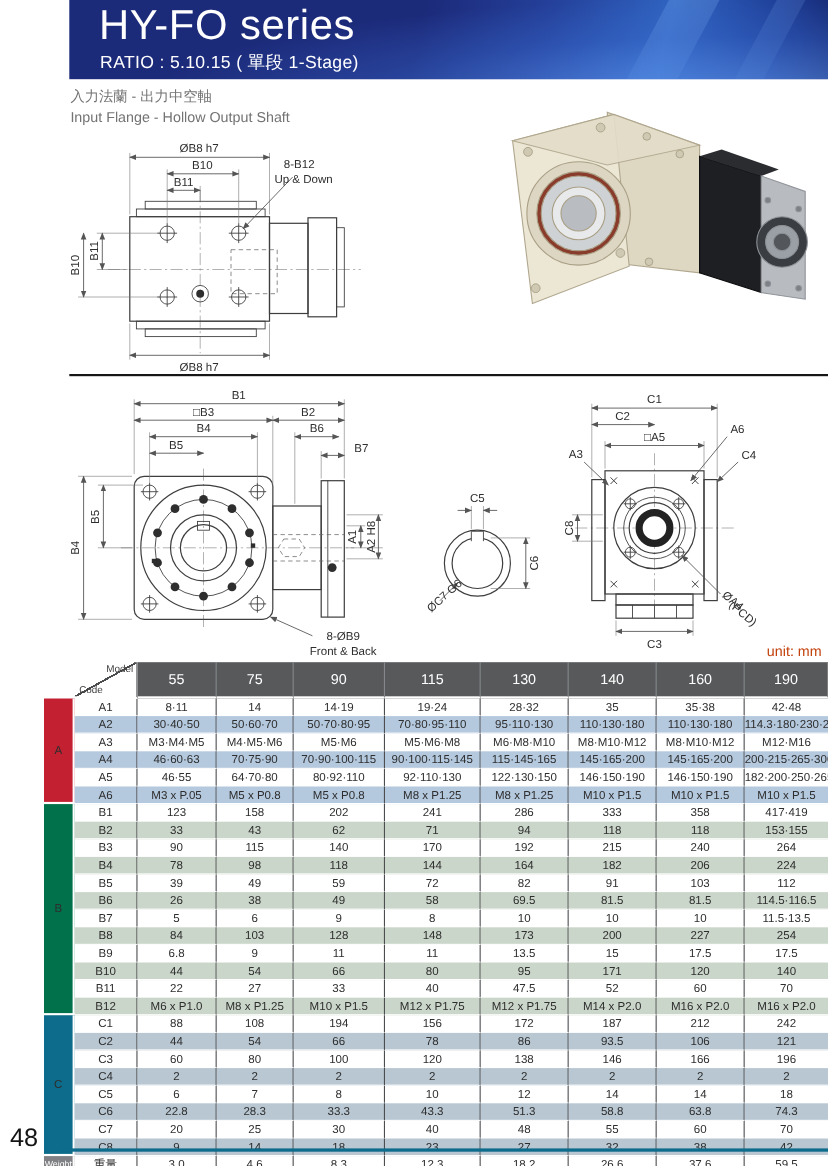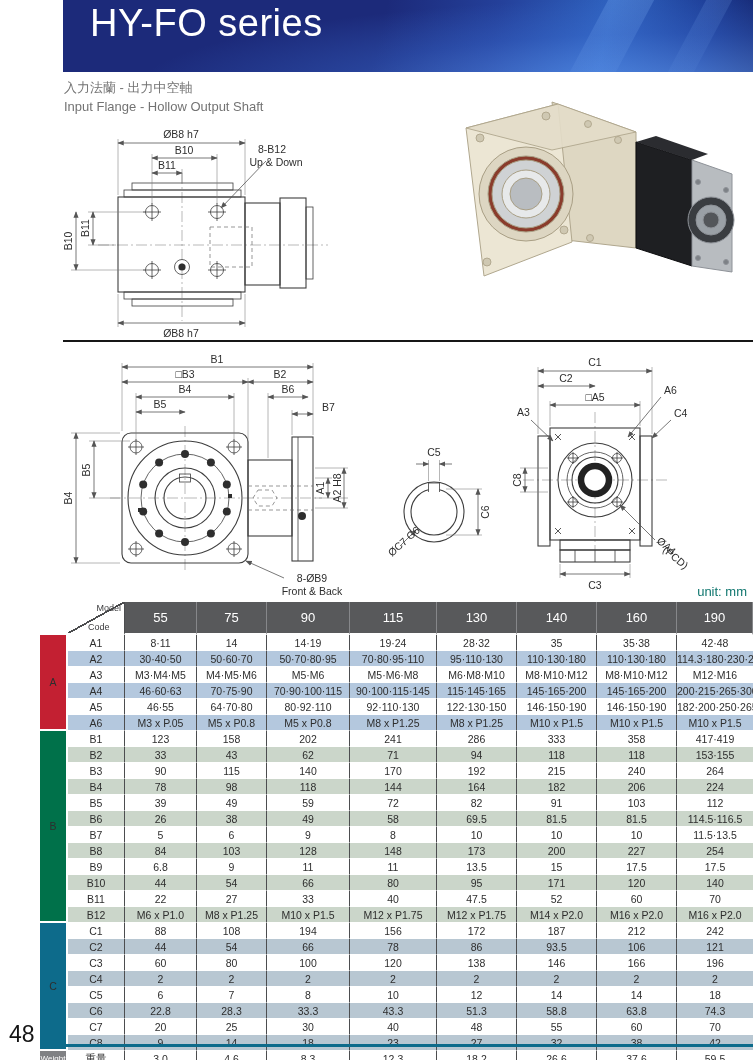--- a/index.html
+++ b/index.html
@@ -18,21 +18,21 @@
   .banner h1{margin:0;position:absolute;left:27px;top:2px;color:#fff;font-size:38px;font-weight:500;letter-spacing:.5px;}
   .banner .ratio{position:absolute;left:28px;top:47px;color:#fff;font-size:16px;letter-spacing:.3px;}
 
   .desc{position:absolute;left:64px;color:#737373;font-size:13px;}
   .desc.zh{top:79px;}
   .desc.en{top:99px;}
 
   .divider{position:absolute;left:63px;right:0;top:340px;height:2px;background:#161616;}
 
   .pageno{position:absolute;left:9px;top:1021px;font-size:23px;color:#141414;}
-  .unit{position:absolute;right:6px;top:584px;font-size:13px;color:#0f766e;}
+  .unit{position:absolute;right:6px;top:584px;font-size:13px;color:#c2410c;}
   .bottomline{position:absolute;left:55px;top:1044px;width:698px;height:3px;background:#0d6b8b;}
 
   
   svg{position:absolute;overflow:visible;}
   .ol{stroke:#3e3e3e;stroke-width:1.1;fill:none;}
   .ol2{stroke:#3e3e3e;stroke-width:.8;fill:none;}
   .cl{stroke:#8a8a8a;stroke-width:.6;stroke-dasharray:11 3 2 3;fill:none;}
   .hid{stroke:#6b6b6b;stroke-width:.7;stroke-dasharray:4 3;fill:none;}
   .dim{stroke:#555;stroke-width:.8;marker-start:url(#arr);marker-end:url(#arr);}
   .dime{stroke:#555;stroke-width:.8;marker-end:url(#arr);}
@@ -41,21 +41,21 @@
   .dot{fill:#2e2e2e;}
 
   
   .spec{position:absolute;left:40px;top:602px;width:713px;border-collapse:separate;border-spacing:0;table-layout:fixed;}
   .spec td,.spec th{padding:0;height:15px;font-size:10.5px;text-align:center;vertical-align:middle;
     border-right:1px solid #4c4d4f;border-bottom:1px solid #fff;color:#2e2e2e;white-space:nowrap;overflow:visible;}
   .spec th{height:31px;background:#58595b;color:#fff;font-weight:400;font-size:13px;border-right:1px solid #86878a;border-bottom:2px solid #fff;}
   .spec th.corner{background:#fff;position:relative;border-right:1px solid #4c4d4f;}
   .corner .cd{position:absolute;inset:0;background:linear-gradient(to bottom right,transparent 48.8%,#4c4d4f 48.8%,#4c4d4f 52%,transparent 52%);}
   .corner .ct{position:absolute;top:1px;right:3px;font-size:9px;color:#3c3c3e;}
-  .corner .cb{position:absolute;bottom:1px;left:20px;font-size:9px;color:#3c3c3e;}
+  .corner .cb{position:absolute;bottom:1px;left:4px;font-size:9px;color:#3c3c3e;}
   .secbar{color:#fff;font-size:19px;border-right:2px solid #fff !important;border-bottom:2px solid #fff !important;}
   td.code{font-size:10.5px;}
   tr.band td.code,tr.band td.data{background:var(--band);}
   td.wlabel{background:#808184;color:#fff;font-size:8px;border-right:2px solid #fff;}
   .spec td:last-child{border-right:none;}
 
   
   .photo{left:440px;top:90px;}
 </style>
 </head>
@@ -68,20 +68,21 @@
       <marker id="arr" viewBox="0 0 10 10" refX="9" refY="5" markerWidth="8" markerHeight="8" orient="auto-start-reverse">
         <path d="M0,1 L10,5 L0,9 z" fill="#555"></path>
       </marker>
     </defs>
   </svg>
 
   <div class="banner">
     <div class="streak s1"></div>
     <div class="streak s2"></div>
     <h1>HY-FO series</h1>
+    <div class="ratio">RATIO : 5.10.15 ( 單段 1-Stage)</div>
   </div>
   <div class="desc zh">入力法蘭 - 出力中空軸</div>
   <div class="desc en">Input Flange - Hollow Output Shaft</div>
 
   <svg style="left:60px;top:115px;" width="350" height="225" viewBox="0 0 350 225">
     <line class="cl" x1="38" y1="130" x2="268" y2="130"></line>
     <line class="cl" x1="122" y1="58" x2="122" y2="206"></line>
     <rect class="ol" x="58" y="82" width="127" height="95"></rect>
     <rect class="ol2" x="64" y="75" width="117" height="7"></rect>
     <rect class="ol2" x="72" y="68" width="101" height="7"></rect>

